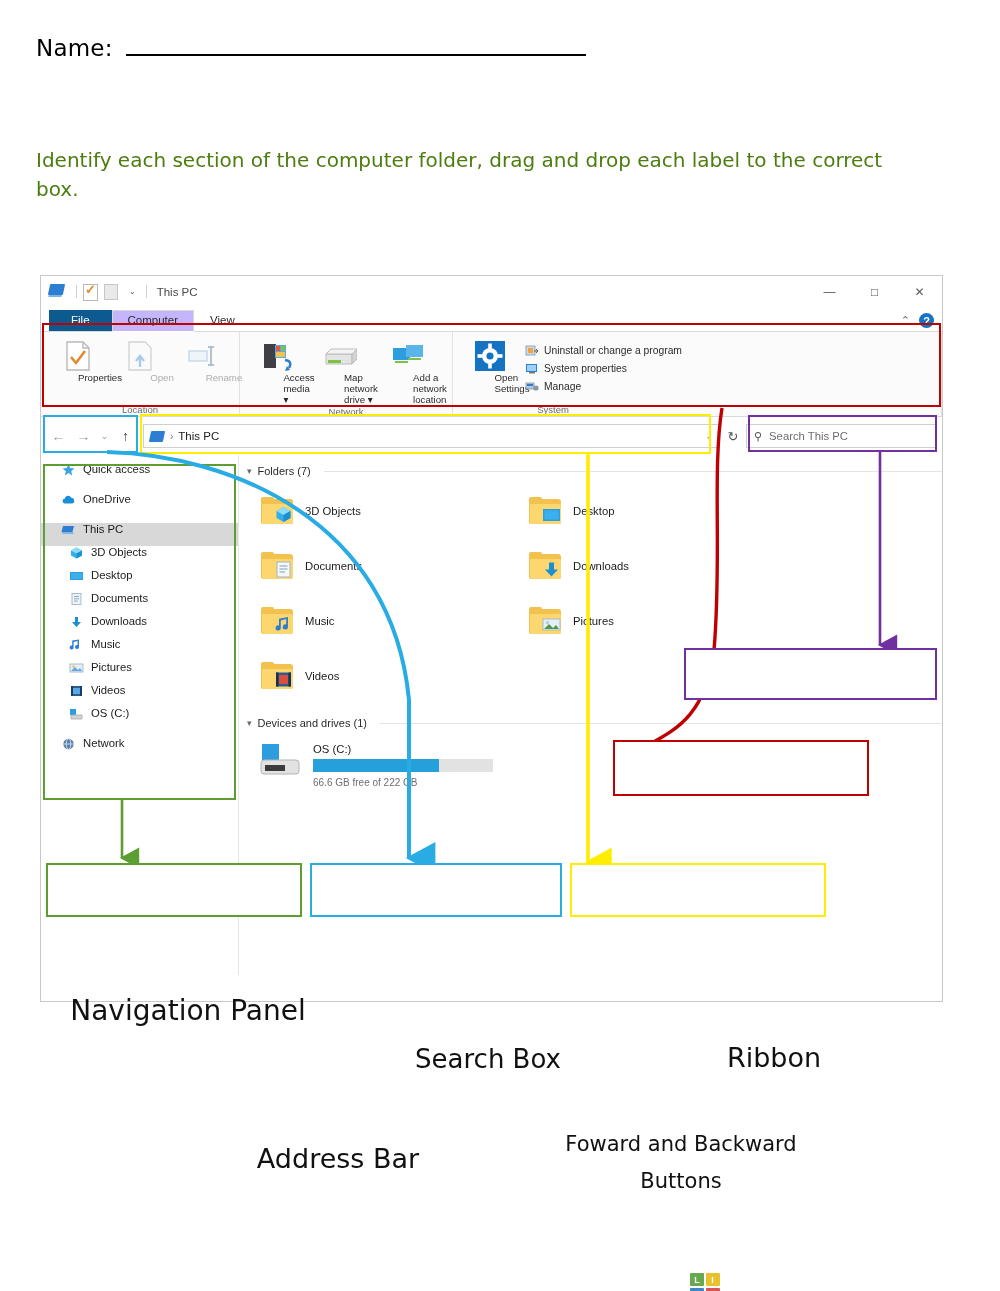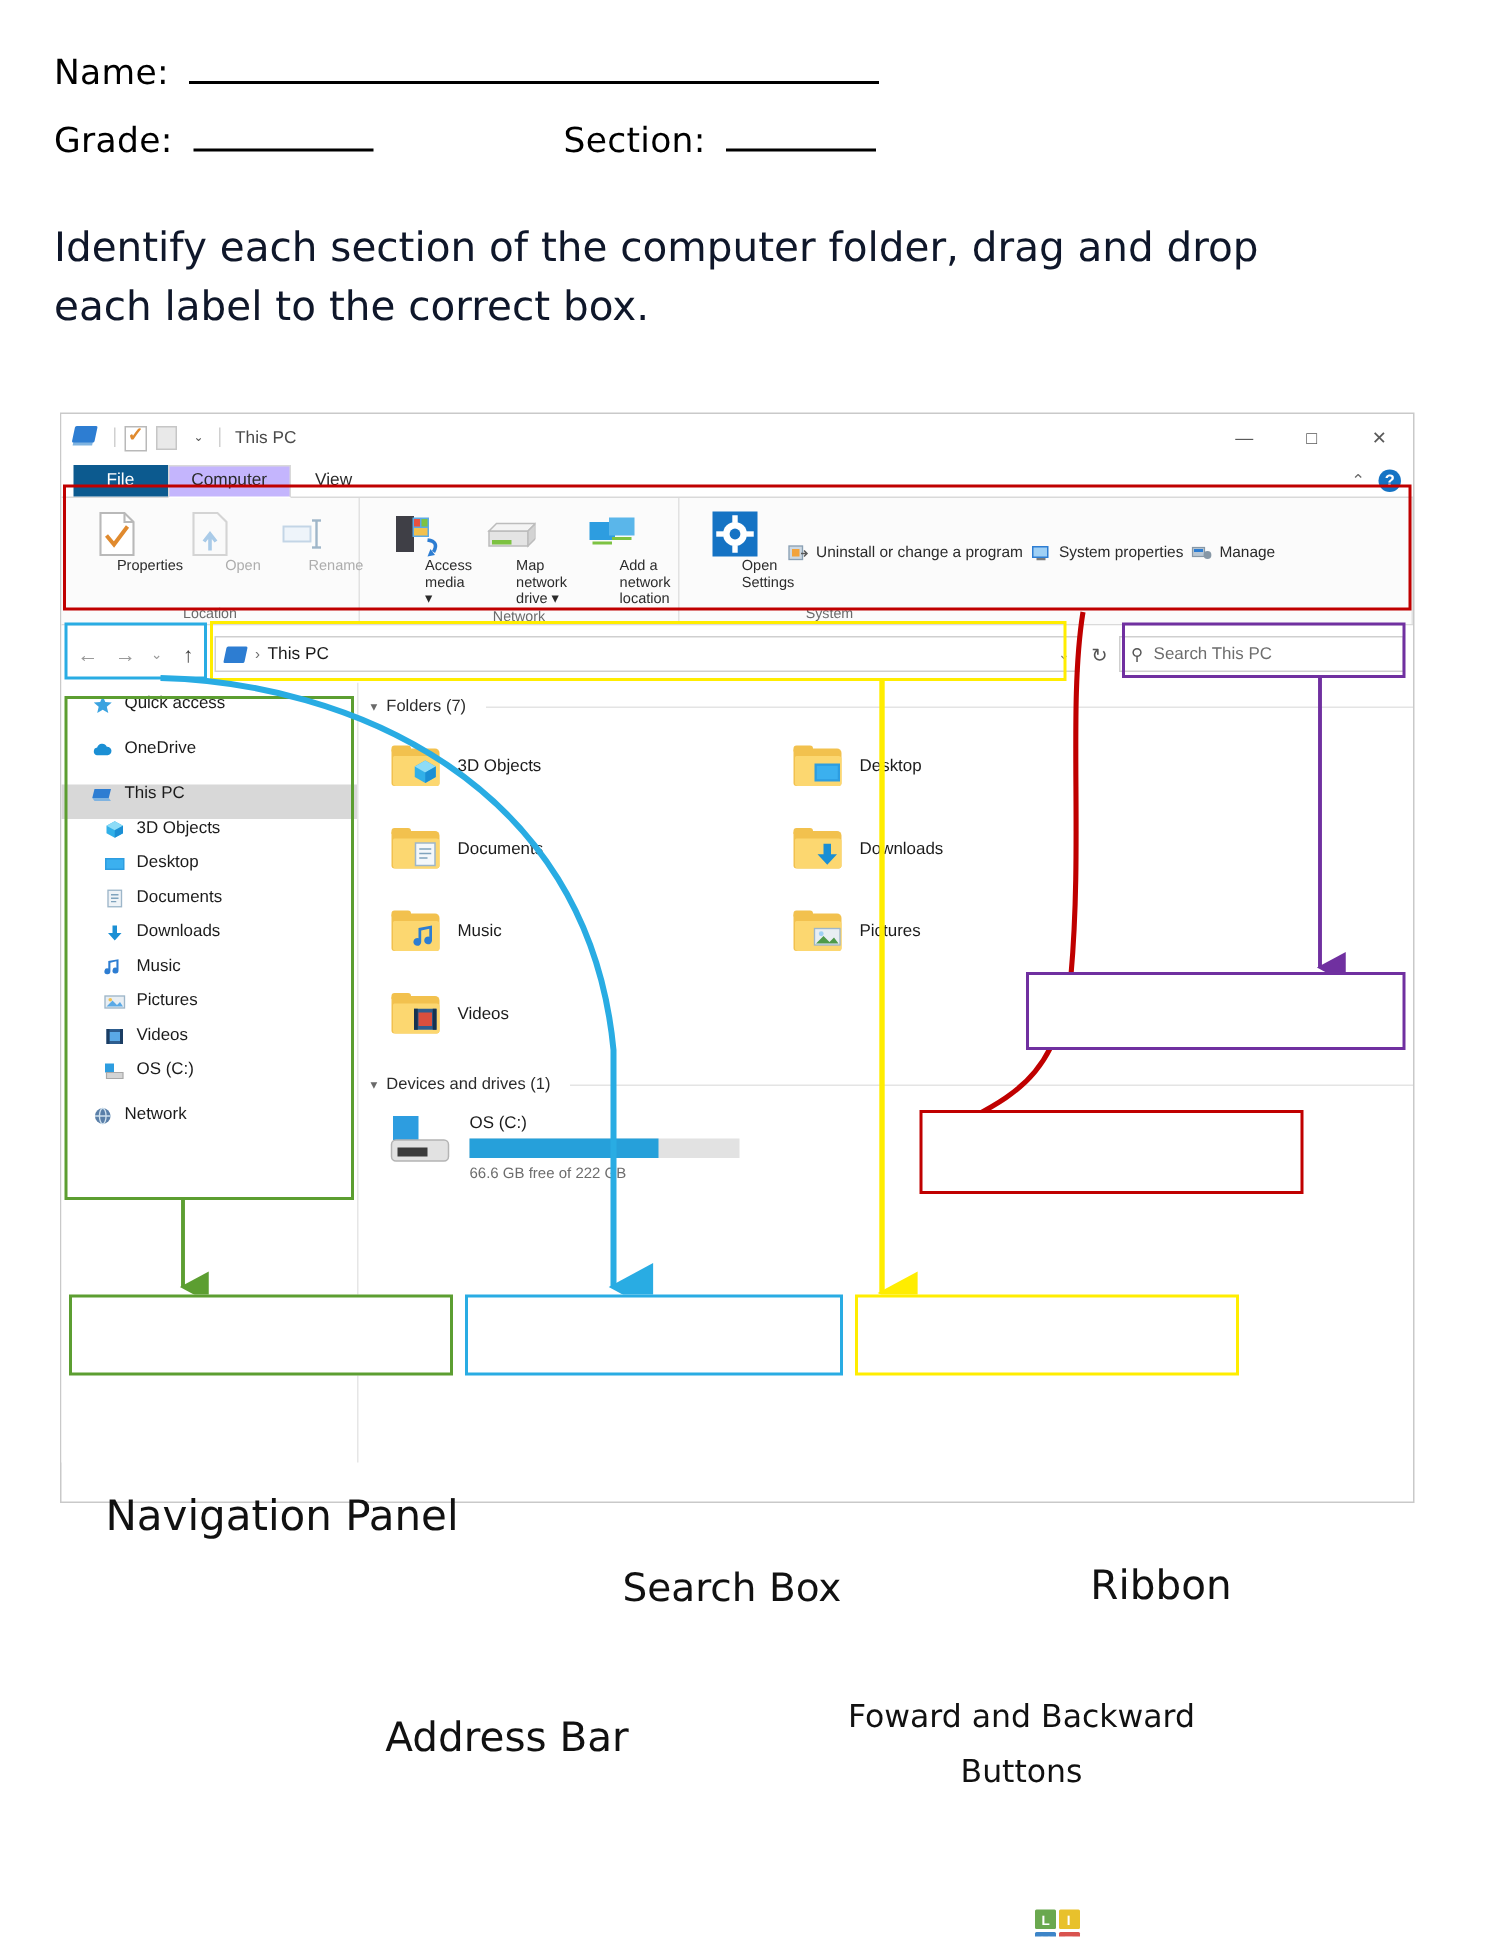--- a/index.html
+++ b/index.html
@@ -40,23 +40,23 @@
   .fill-name { width: 460px; }
   .fill-grade { width: 120px; }
   .fill-section { width: 100px; }
   .ws-gap { display: inline-block; width: 112px; }
   .ws-instructions {
     position: absolute;
     left: 36px;
     top: 146px;
     width: 860px;
     font-family: "DejaVu Sans", sans-serif;
-    font-size: 27px;
+    font-size: 20px;
     line-height: 1.45;
-    color: #0f172a;
+    color: #4d7c0f;
   }
 
   
   .explorer {
     position: absolute;
     left: 40px;
     top: 275px;
     width: 903px;
     height: 727px;
     background: #ffffff;
@@ -147,21 +147,21 @@
   .rbtn {
     width: 58px; display: flex; flex-direction: column; align-items: center;
     padding: 2px 2px 0 2px;
   }
   .rbtn-ico { height: 34px; display: flex; align-items: center; }
   .rbtn-lbl {
     font-size: 9.7px; text-align: left; line-height: 1.12; color: #2b2b2b; margin-left: 44px;
   }
   .rbtn.dim .rbtn-lbl { color: #adadad; }
   .rlist {
-    display: flex; flex-direction: row; justify-content: center;
+    display: flex; flex-direction: column; justify-content: center;
     padding: 6px 8px 0 4px; gap: 5px;
   }
   .rlist-row {
     display: flex; align-items: center; gap: 5px; font-size: 10.3px;
     color: #2b2b2b;
   }
   .mini-ico { width: 14px; height: 13px; flex: none; }
 
   
   .addr-row {
@@ -289,27 +289,20 @@
     color: #111; text-align: center;
   }
 </style>
 </head>
 <body>
 
 <div class="ws-header">
   <div class="ws-line">
     <span>Name:</span>
     <span class="ws-fill fill-name"></span>
-  </div>
-  <div class="ws-line">
-    <span>Grade:</span>
-    <span class="ws-fill fill-grade"></span>
-    <span class="ws-gap"></span>
-    <span>Section:</span>
-    <span class="ws-fill fill-section"></span>
   </div>
 </div>
 <div class="ws-instructions">Identify each section of the computer folder, drag and drop each label to the correct box.</div>
 
 <div class="explorer">
 
   <div class="titlebar">
     <div class="tb-ico">
         <div class="mon-ico"></div>
       </div>

